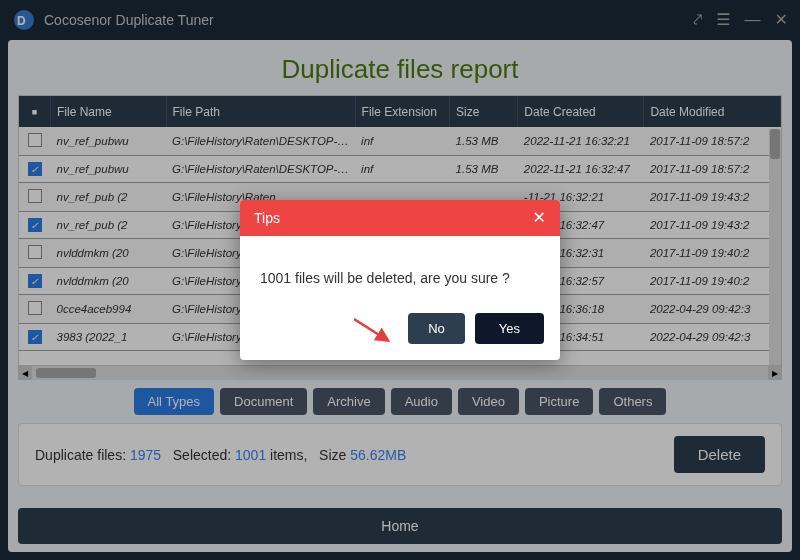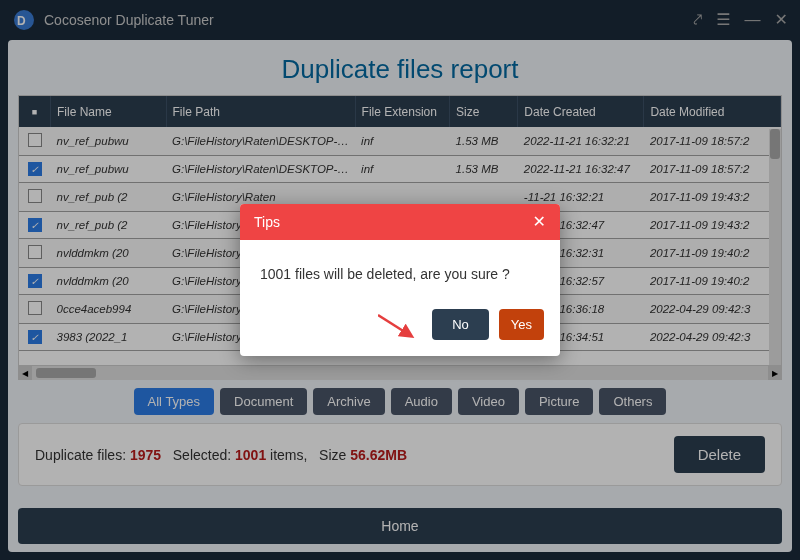--- a/index.html
+++ b/index.html
@@ -53,21 +53,21 @@
       height: 512px;
       display: flex;
       flex-direction: column;
     }
 
     
     .page-title {
       text-align: center;
       font-size: 26px;
       font-weight: 400;
-      color: #0369a1;
+      color: #4d7c0f;
       padding: 14px 0 10px 0;
     }
 
     
     .table-wrapper {
       flex: 1;
       margin: 0 10px;
       background: white;
       border: 1px solid #ccc;
       overflow: hidden;
@@ -219,22 +219,22 @@
       border-radius: 4px;
     }
 
     .status-text {
       flex: 1;
       font-size: 14px;
       color: #333;
     }
 
     .status-num {
-      color: #b91c1c;
-      font-weight: 700;
+      color: #3b82f6;
+      font-weight: 400;
       text-align: center;
     }
 
     .delete-btn {
       background: #2c3e50;
       color: white;
       border: none;
       padding: 10px 24px;
       font-size: 15px;
       border-radius: 4px;
@@ -287,21 +287,21 @@
     .modal-close {
       background: none;
       border: none;
       color: white;
       font-size: 16px;
       cursor: pointer;
       line-height: 1;
     }
 
     .modal-body {
-      padding: 24px 20px 16px 20px;
+      padding: 32px 20px 16px 20px;
       display: flex;
       align-items: flex-start;
       gap: 12px;
     }
 
     .modal-message {
       font-size: 14px;
       color: #333;
       line-height: 1.5;
       flex: 1;
@@ -319,24 +319,24 @@
       background: #2c3e50;
       color: white;
       border: none;
       padding: 8px 20px;
       border-radius: 4px;
       cursor: pointer;
       font-size: 13px;
     }
 
     .modal-yes-btn {
-      background: #c2410c;
-      color: white;
-      border: none;
-      padding: 8px 12px;
+      background: #0f172a;
+      color: white;
+      border: none;
+      padding: 8px 24px;
       border-radius: 4px;
       cursor: pointer;
       font-size: 13px;
     }
 
     .col-filename { width: 110px; }
     .col-filepath { width: 180px; }
     .col-ext { width: 90px; }
     .col-size { width: 65px; }
     .col-created { width: 120px; }

